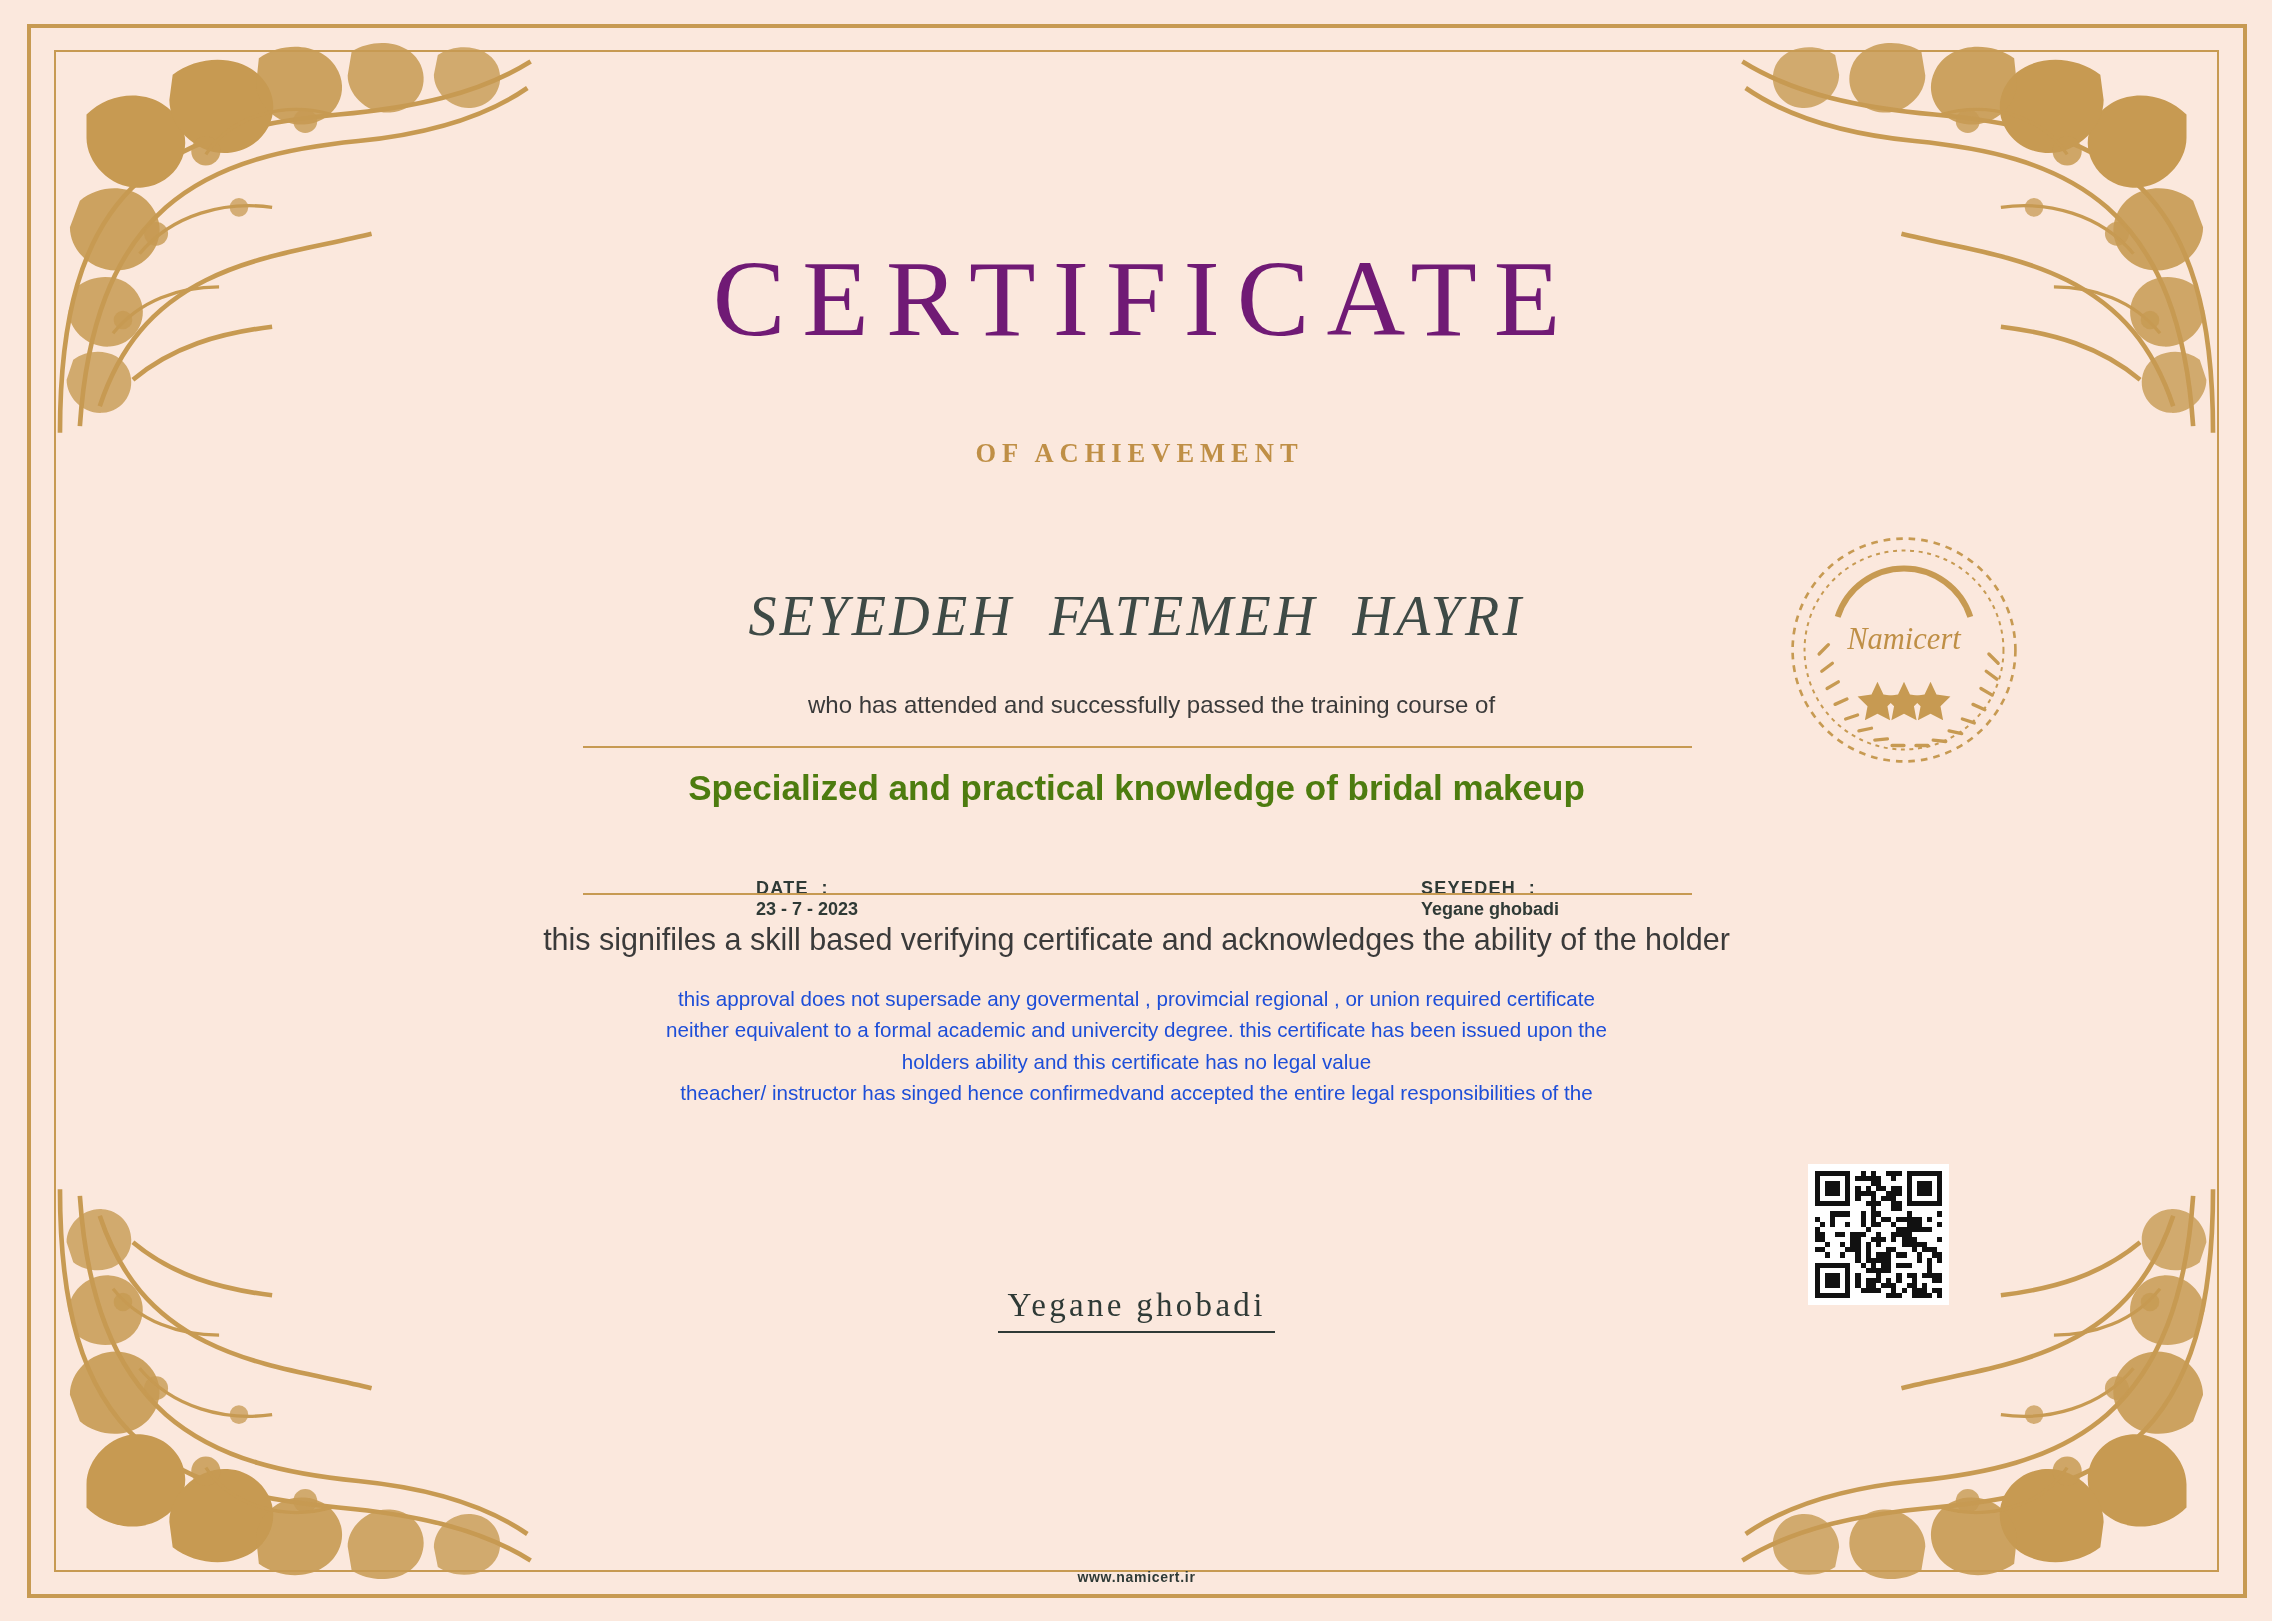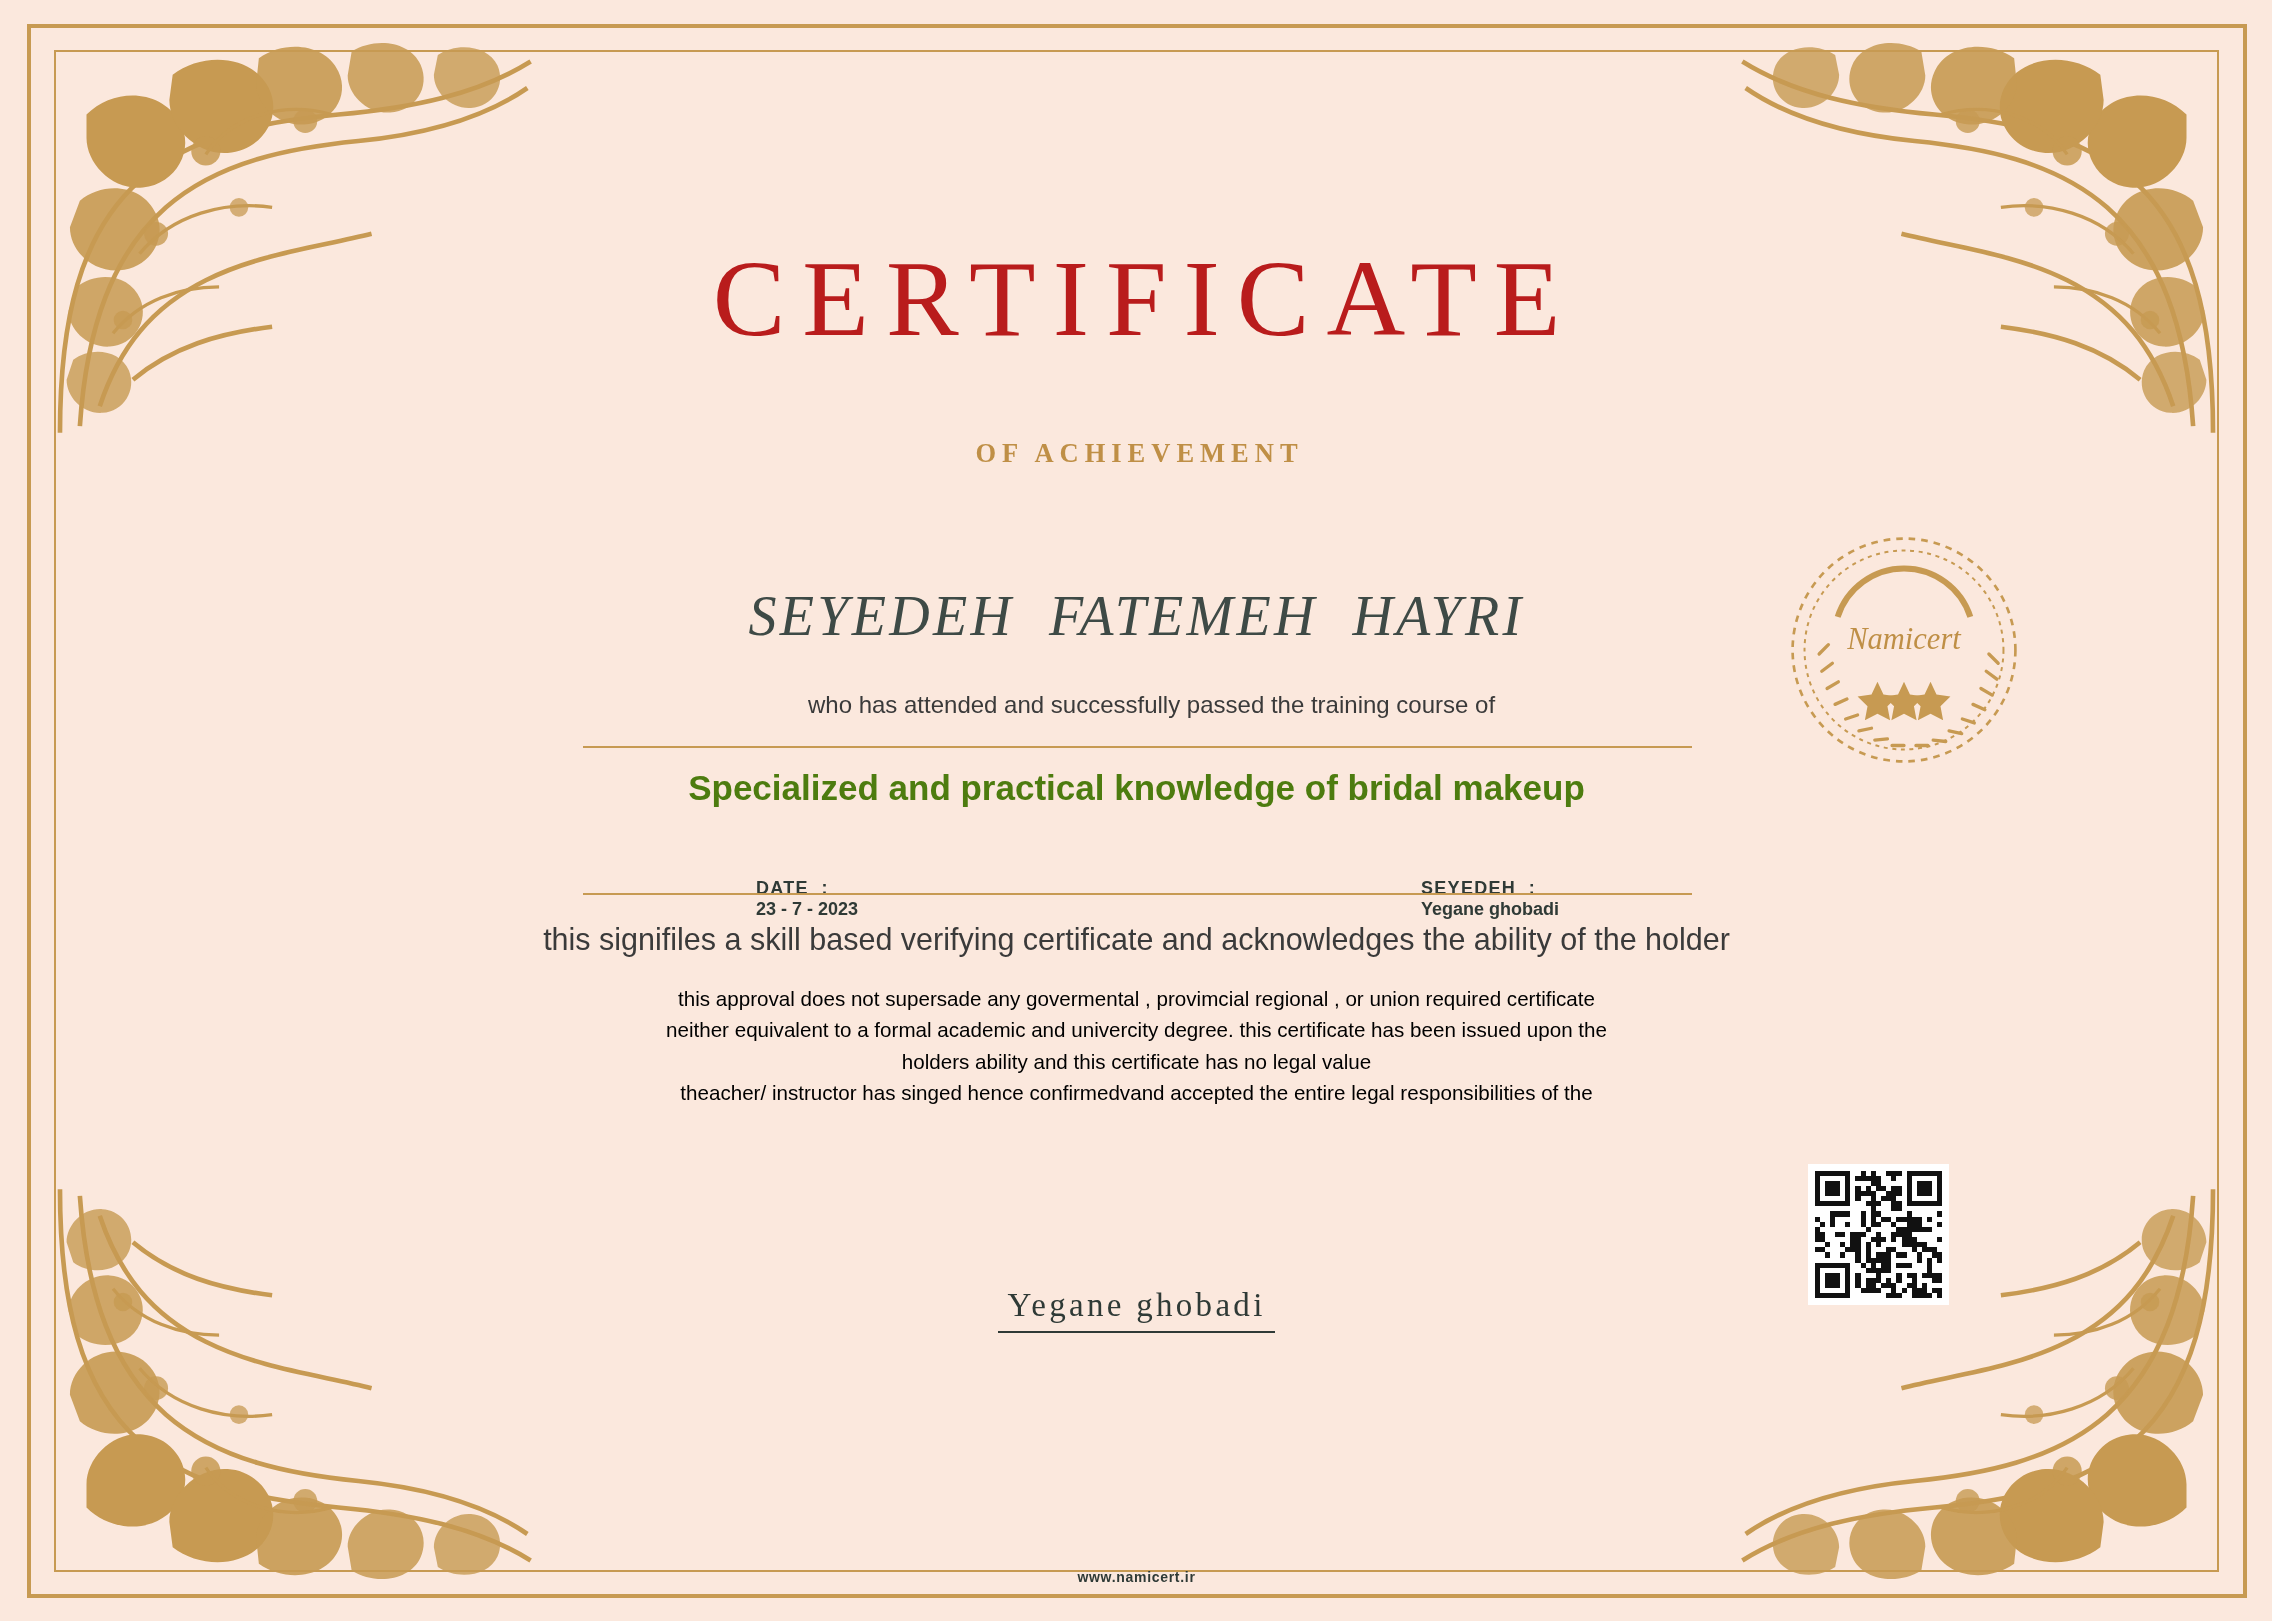--- a/index.html
+++ b/index.html
@@ -62,21 +62,21 @@
   }
 
   .title {
     position: absolute;
     top: 244px;
     left: 0; right: 0;
     text-align: center;
     font-family: "Liberation Serif", serif;
     font-size: 109px;
     letter-spacing: 17px;
-    color: #b91c1c;
+    color: #701a75;
     line-height: 1;
     text-indent: 17px;
   }
   .subtitle {
     position: absolute;
     top: 438px;
     left: 0; right: 0;
     text-align: center;
     font-family: Liberation Serif, serif;
     font-weight: bold;
@@ -154,21 +154,21 @@
 
   .disclaimer {
     position: absolute;
     top: 983px;
     left: 50%;
     transform: translateX(-50%);
     width: 1261px;
     text-align: center;
     font-size: 20.6px;
     line-height: 1.52;
-    color: #000000;
+    color: #1d4ed8;
   }
 
   .signature {
     position: absolute;
     top: 1287px;
     left: 0; right: 0;
     text-align: center;
   }
   .signature .sig-name {
     display: inline-block;

